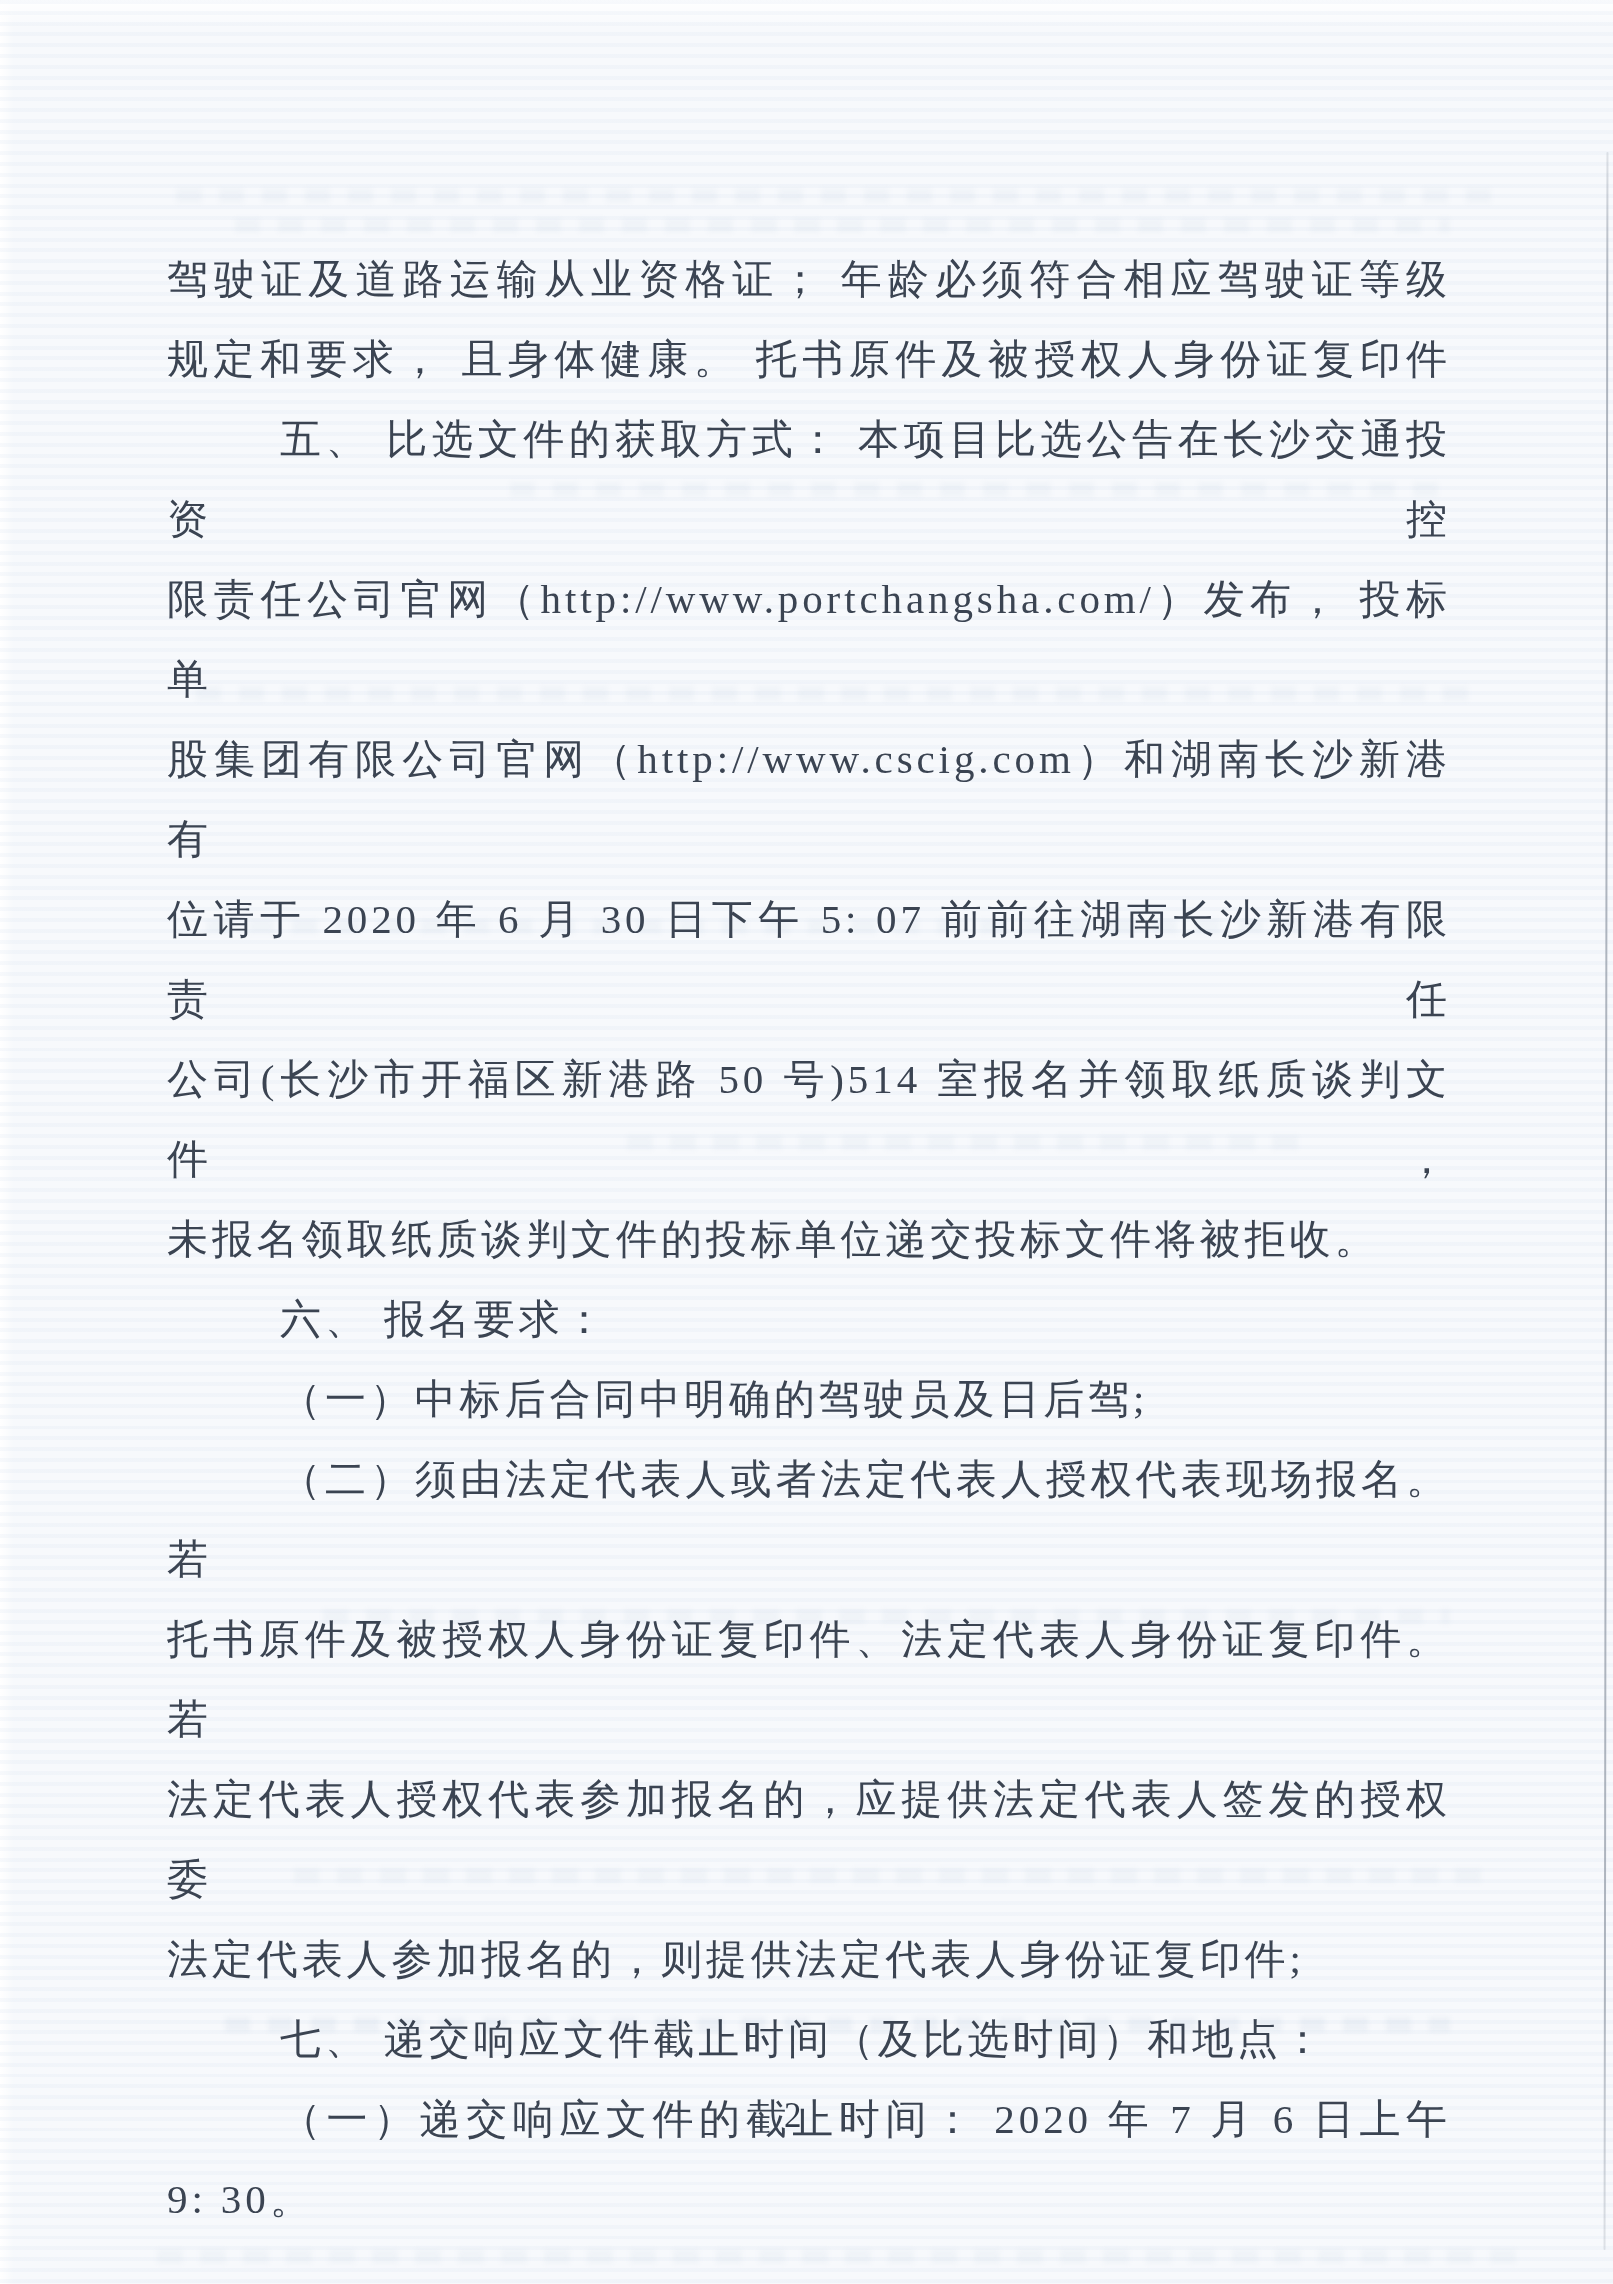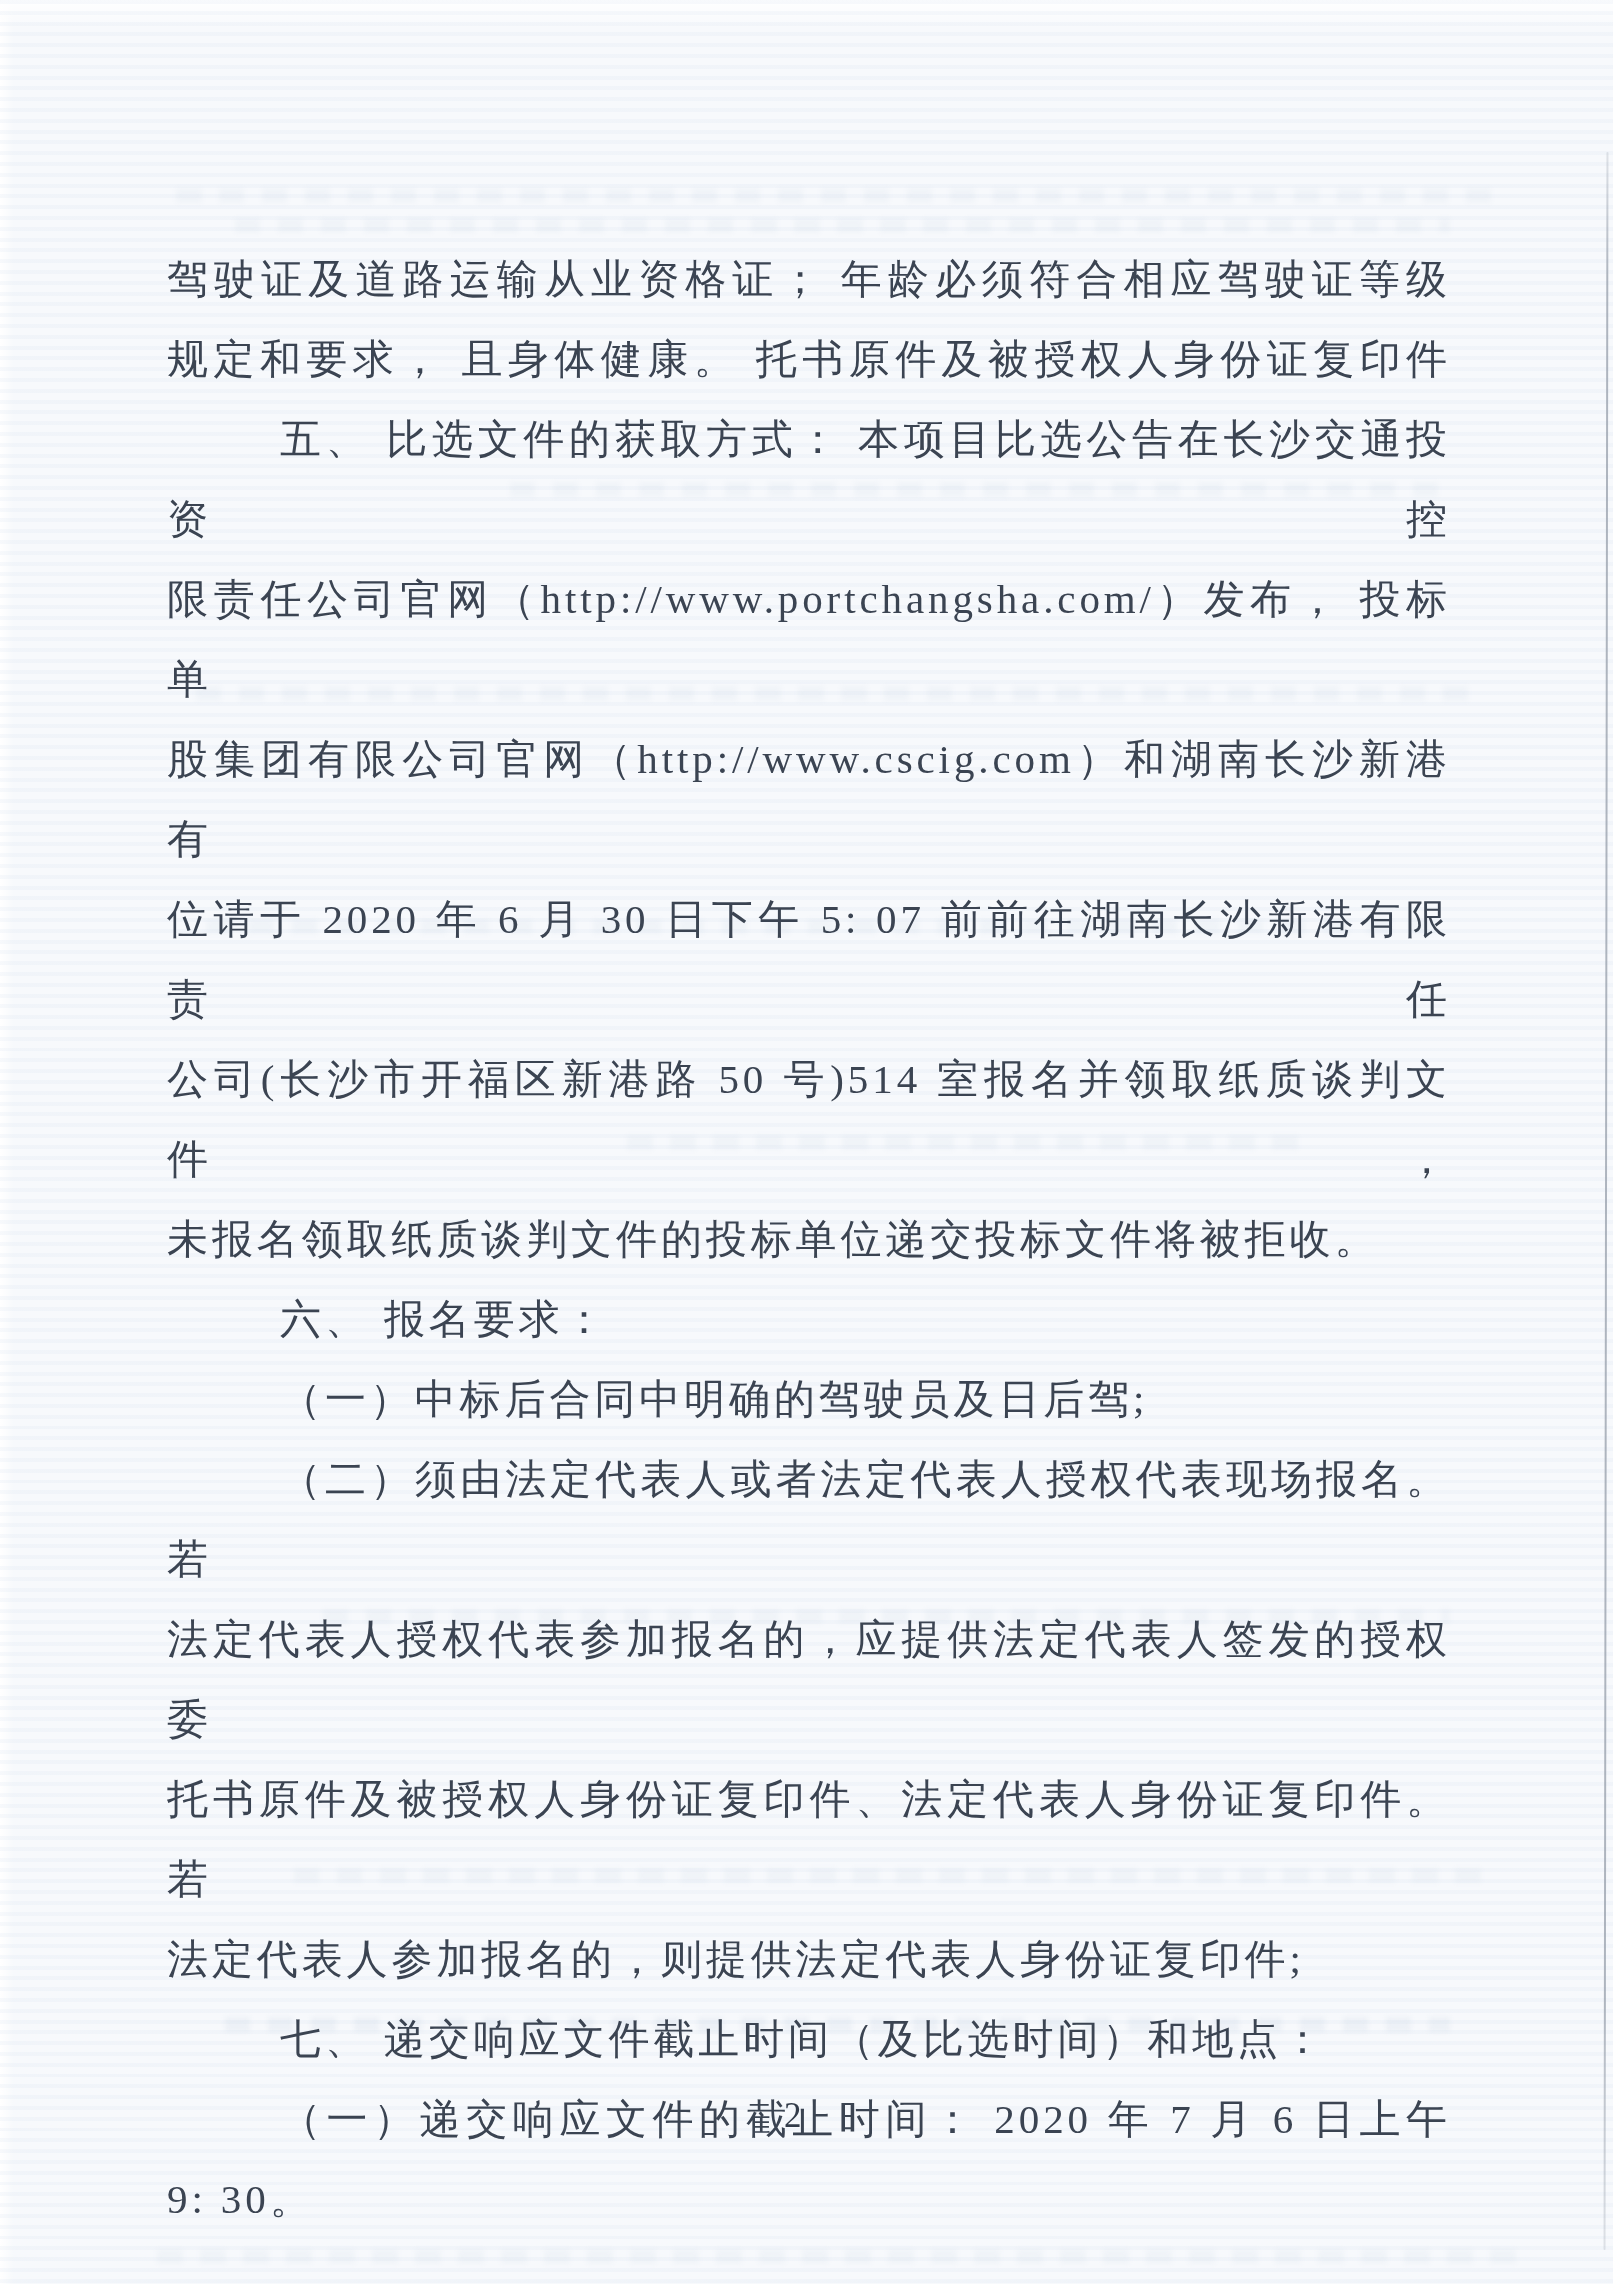--- a/index.html
+++ b/index.html
@@ -112,22 +112,22 @@
       <div class="line fill">规定和要求， 且身体健康。 托书原件及被授权人身份证复印件</div>
       <div class="line indent fill">五、 比选文件的获取方式： 本项目比选公告在长沙交通投资控</div>
       <div class="line fill">限责任公司官网（http://www.portchangsha.com/）发布， 投标单</div>
       <div class="line fill">股集团有限公司官网（http://www.cscig.com）和湖南长沙新港有</div>
       <div class="line fill">位请于 2020 年 6 月 30 日下午 5: 07 前前往湖南长沙新港有限责任</div>
       <div class="line fill">公司(长沙市开福区新港路 50 号)514 室报名并领取纸质谈判文件，</div>
       <div class="line">未报名领取纸质谈判文件的投标单位递交投标文件将被拒收。</div>
       <div class="line indent">六、 报名要求：</div>
       <div class="line indent">（一）中标后合同中明确的驾驶员及日后驾;</div>
       <div class="line indent fill">（二）须由法定代表人或者法定代表人授权代表现场报名。若</div>
+      <div class="line fill">托书原件及被授权人身份证复印件、法定代表人身份证复印件。若</div>
       <div class="line fill">法定代表人授权代表参加报名的，应提供法定代表人签发的授权委</div>
-      <div class="line fill">托书原件及被授权人身份证复印件、法定代表人身份证复印件。若</div>
       <div class="line">法定代表人参加报名的，则提供法定代表人身份证复印件;</div>
       <div class="line indent">七、 递交响应文件截止时间（及比选时间）和地点：</div>
       <div class="line indent">（一）递交响应文件的截止时间： 2020 年 7 月 6 日上午 9: 30。</div>
     </div>
 
   <div class="page-number">2</div>
 </div>
 
 
 </body></html>

